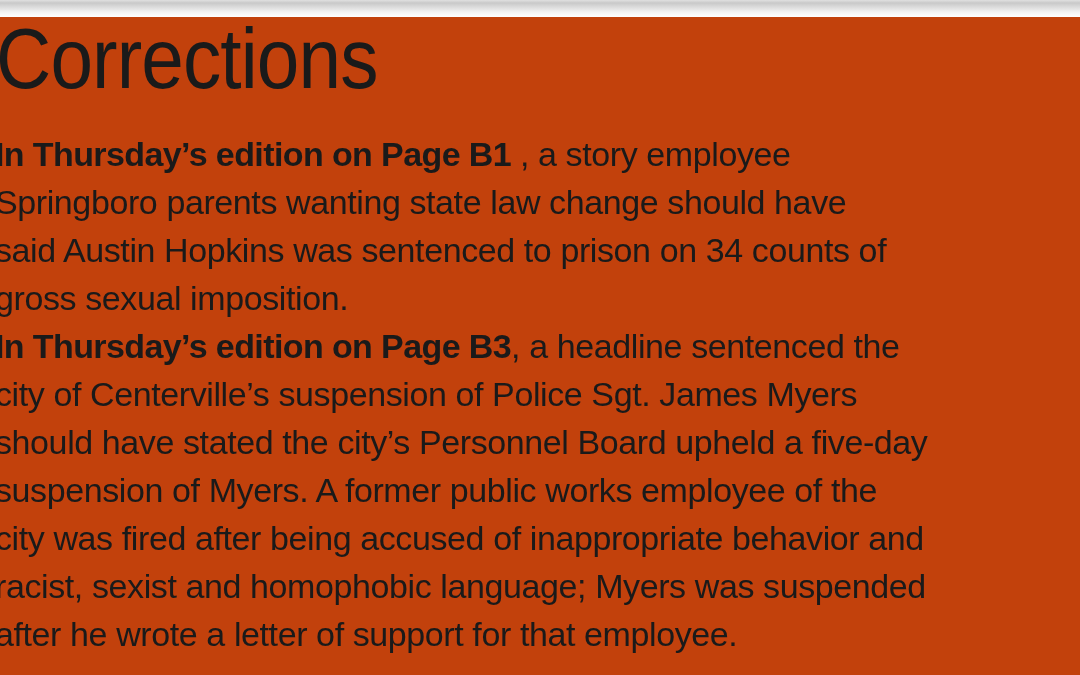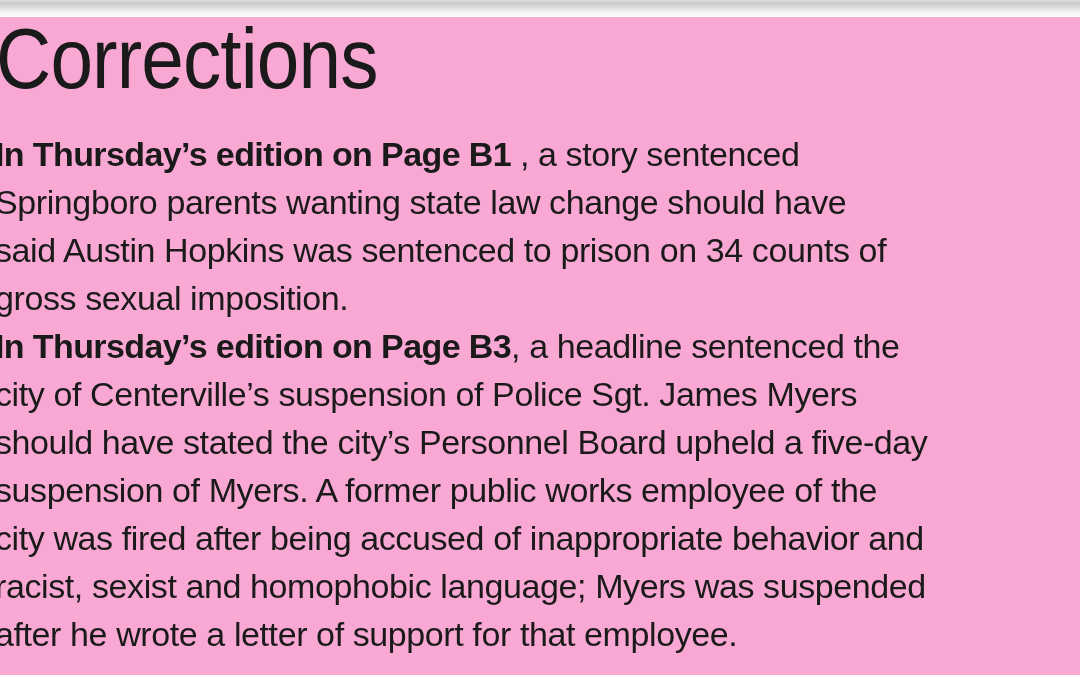--- a/index.html
+++ b/index.html
@@ -7,21 +7,21 @@
     width: 1080px;
     height: 675px;
     overflow: hidden;
     background: #ffffff;
     font-family: "Liberation Sans", sans-serif;
   }
   .page {
     position: relative;
     width: 1080px;
     height: 675px;
-    background: #f9a8d4;
+    background: #c2410c;
     overflow: hidden;
   }
   
   .top-shadow {
     position: absolute;
     top: 0; left: 0;
     width: 1080px;
     height: 17px;
     background: linear-gradient(to bottom, #e0e0e0 0px, #c9c9c9 3px, #f2f2f2 12px, #ffffff 17px);
   }
@@ -67,21 +67,21 @@
 
   <div class="top-shadow"></div>
 
   <h1 class="headline">
     <span class="h-scale">Corrections</span>
   </h1>
 
   <div class="article-body">
 
     <div class="line">
-      <span class="lead">In Thursday’s edition on Page B1 </span><span>, a story sentenced</span>
+      <span class="lead">In Thursday’s edition on Page B1 </span><span>, a story employee</span>
     </div>
     <div class="line">Springboro parents wanting state law change should have</div>
     <div class="line">said Austin Hopkins was sentenced to prison on 34 counts of</div>
     <div class="line">gross sexual imposition.</div>
 
     <div class="line">
       <span class="lead">In Thursday’s edition on Page B3</span><span>, a headline sentenced the</span>
     </div>
     <div class="line">city of Centerville’s suspension of Police Sgt. James Myers</div>
     <div class="line">should have stated the city’s Personnel Board upheld a five-day</div>

